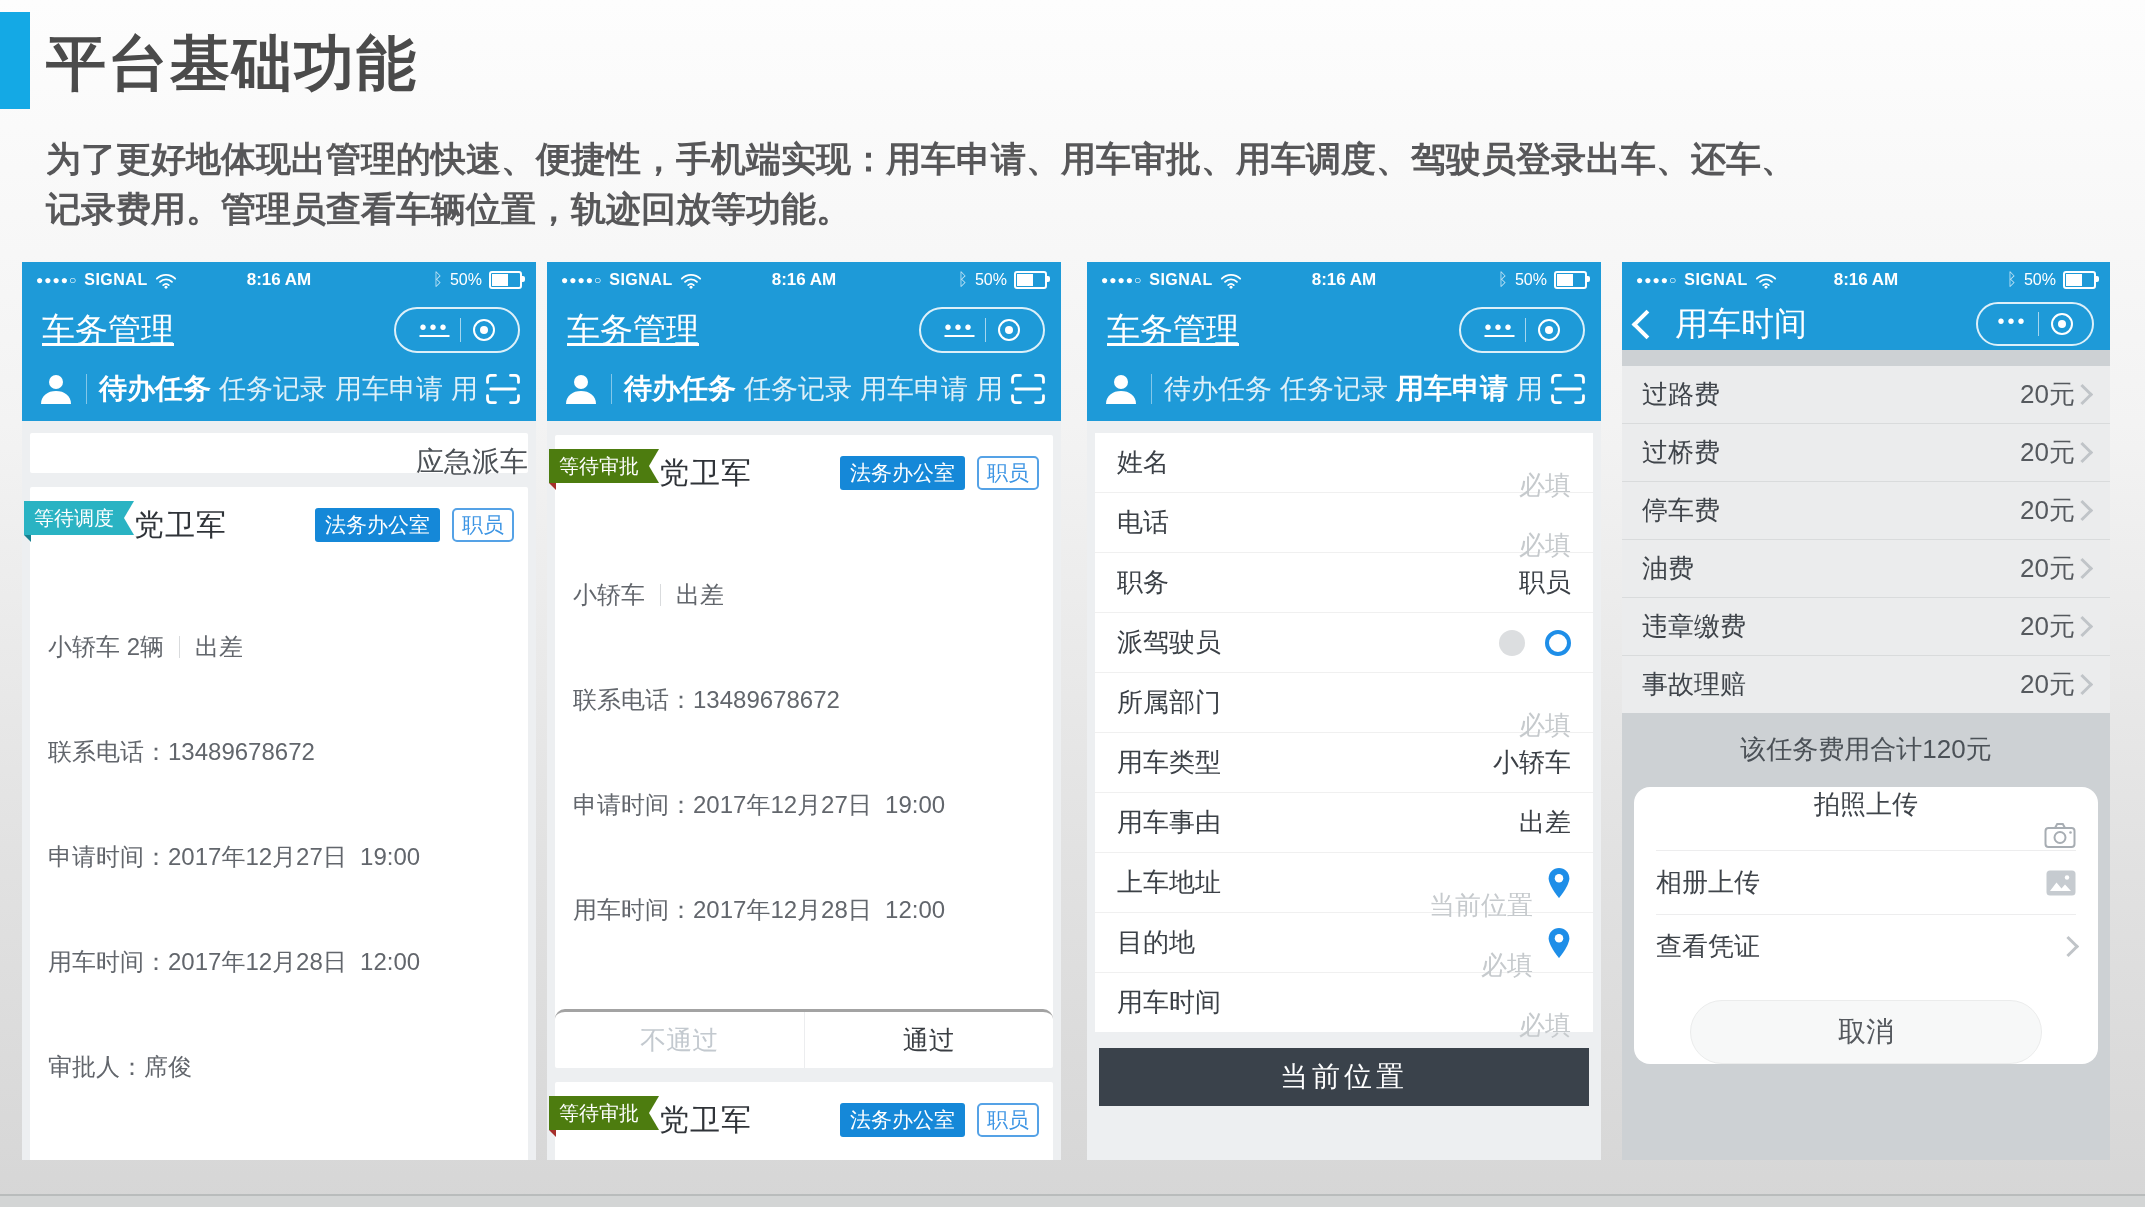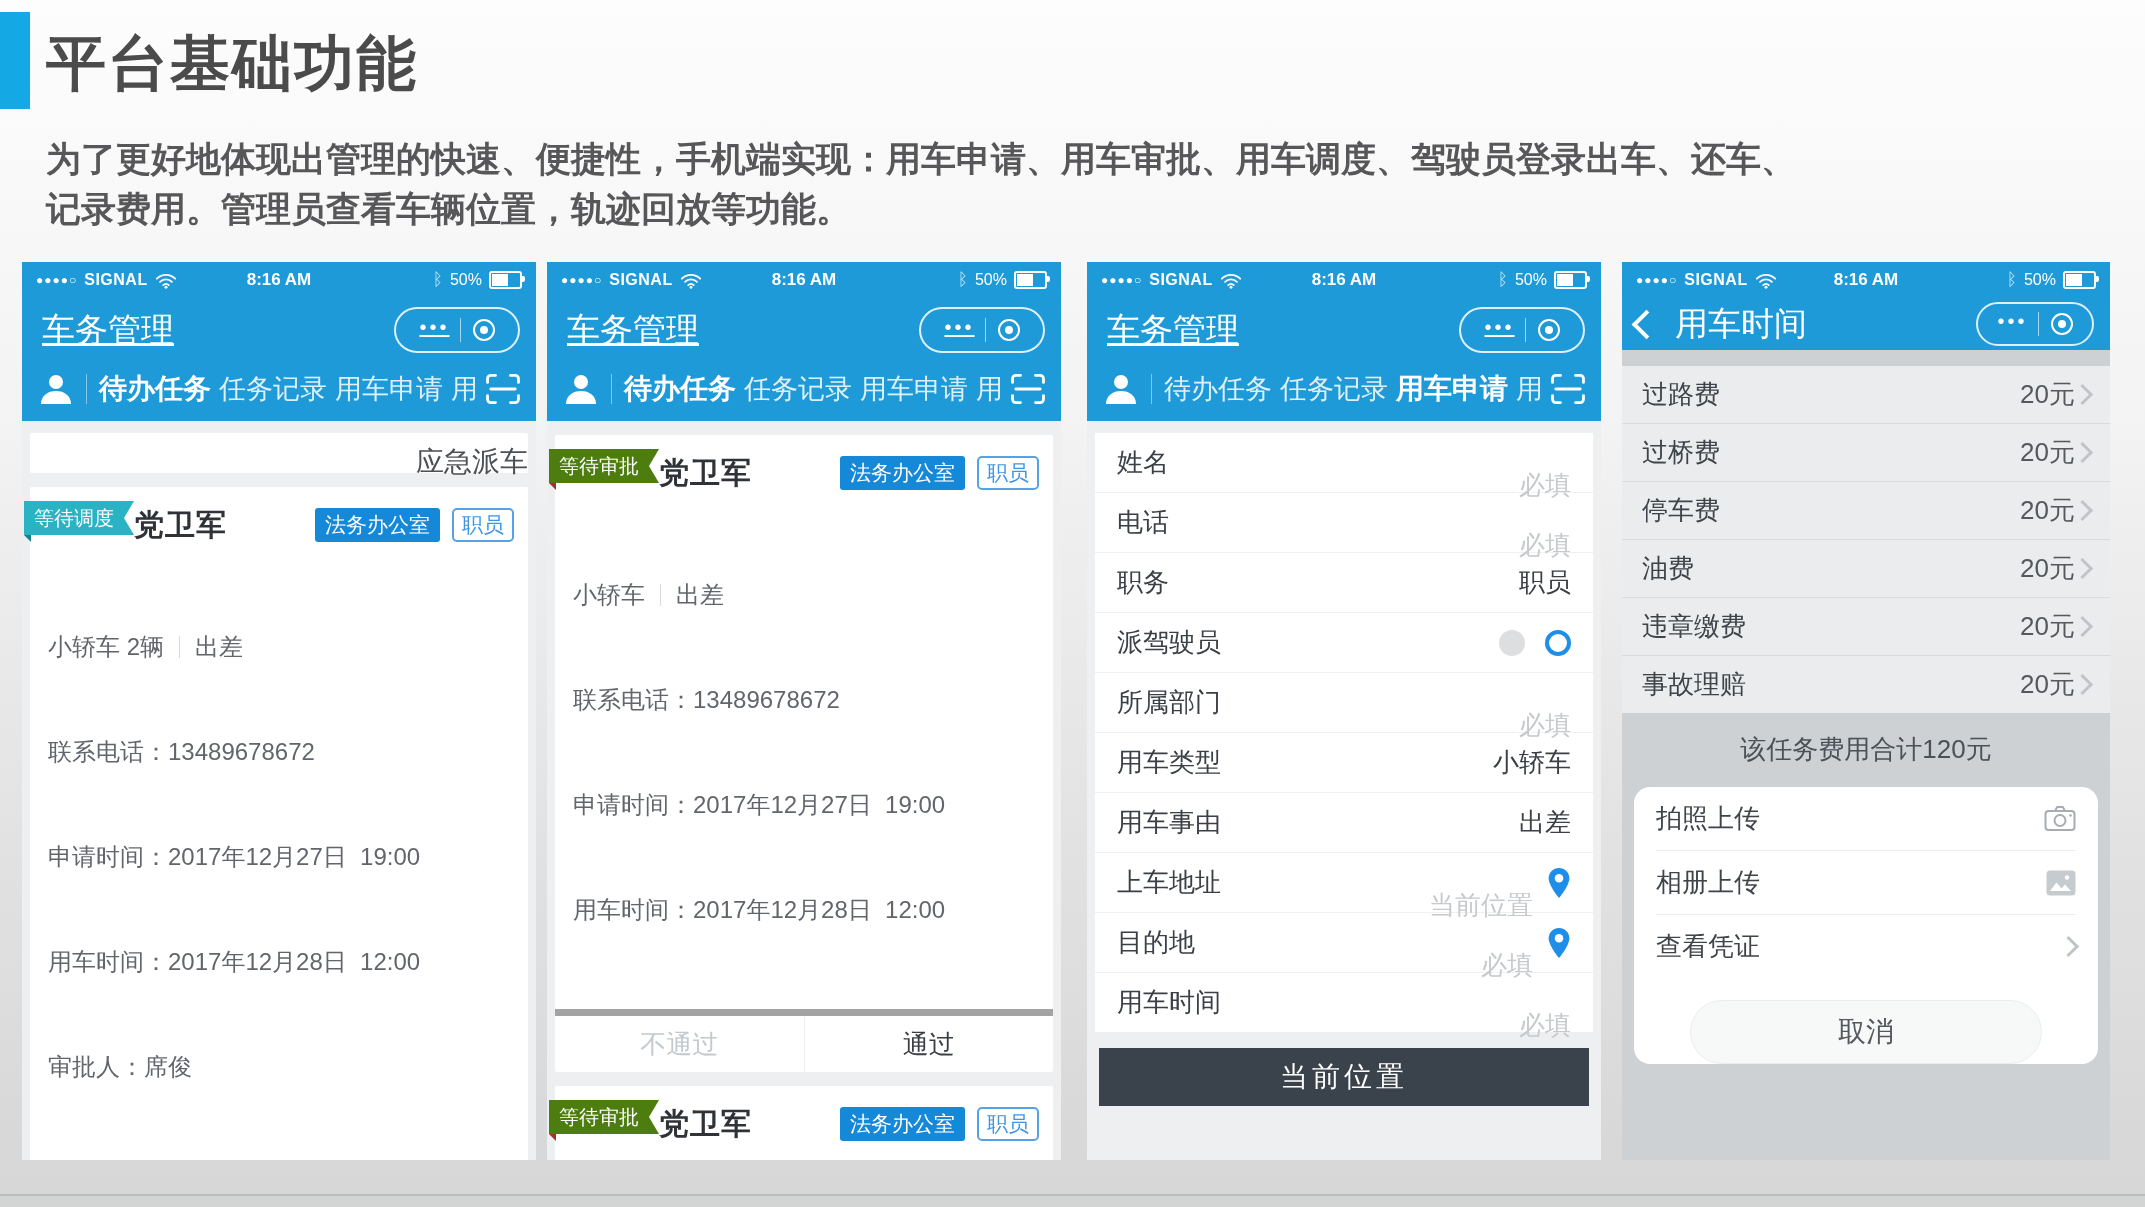--- a/index.html
+++ b/index.html
@@ -48,28 +48,28 @@
   .white-btn{margin-top:12px;background:#fff;height:40px;line-height:58px;text-align:right;font-size:28px;color:#4c5156;border-radius:2px;}
 
   .card{position:relative;background:#fff;margin-top:14px;border-radius:2px;}
   .ribbon{position:absolute;left:-6px;top:14px;height:34px;line-height:34px;color:#fff;font-size:20px;padding:0 20px 0 10px;}
   .ribbon::before{content:'';position:absolute;right:0;top:0;border-top:17px solid transparent;border-bottom:17px solid transparent;border-right:10px solid #fff;}
   .ribbon::after{content:'';position:absolute;left:0;top:100%;border-top:7px solid #18808f;border-left:7px solid transparent;}
   .ribbon.teal{background:#2ab3c3;}
   .ribbon.red{background:#4d7c0f;}
   .ribbon.red::after{border-top-color:#a52f2b;}
   .card-head{display:flex;align-items:center;padding:16px 14px 0 104px;height:44px;}
-  .name{font-size:30px;font-weight:700;color:#2f3338;letter-spacing:1px;}
+  .name{font-size:30px;font-weight:400;color:#2f3338;letter-spacing:1px;}
   .badges{margin-left:auto;display:flex;align-items:center;}
   .badge-dept{background:#1588d8;color:#fff;font-size:21px;padding:3px 10px;border-radius:3px;}
   .badge-role{border:2px solid #55a2e6;color:#3d95e4;font-size:21px;padding:1px 8px;border-radius:5px;margin-left:12px;}
   .card-rows{padding:12px 16px 12px 18px;font-size:24px;color:#62666c;line-height:35px;white-space:pre-wrap;}
   .vrow{display:flex;align-items:center;gap:15px;}
   .vdiv{width:1px;height:22px;background:#d9dbdd;}
-  .actions{display:flex;border-top:7px solid #a3a3a3;}
+  .actions{display:flex;border-top:3px solid #a3a3a3;border-radius:10px;}
   .actions .act{flex:1;text-align:center;height:56px;line-height:56px;font-size:26px;color:#3a3e43;border-left:1px solid #ecedef;}
   .actions .act:first-child{border-left:none;}
   .actions .disabled{color:#c3c9cf;}
 
   
   .form{background:#fff;margin:12px 8px 0;}
   .frow{height:59px;display:flex;align-items:center;padding:0 22px;border-top:1px solid #f0f0f0;}
   .frow:first-child{border-top:none;}
   .flabel{font-size:26px;color:#3b4046;}
   .fval{margin-left:auto;font-size:26px;color:#3b4046;}
@@ -83,21 +83,21 @@
   
   .erows{margin-top:16px;}
   .erow{height:57px;background:#ebeced;display:flex;align-items:center;padding:0 20px;border-bottom:1px solid #d9dbdc;}
   .erow:last-child{border-bottom:none;}
   .elabel{font-size:26px;color:#3f444a;}
   .evalue{margin-left:auto;font-size:26px;color:#55595e;}
   .chev{width:12px;height:12px;border-top:3px solid #c0c4c8;border-right:3px solid #c0c4c8;transform:rotate(45deg);}
   .total{height:72px;display:flex;align-items:center;justify-content:center;font-size:26px;color:#4b5157;}
   .upcard{background:#fff;border-radius:16px;margin:2px 12px 0;padding:0 22px;}
   .urow{height:63px;display:flex;align-items:center;border-top:1px solid #ededee;}
-  .urow:first-child{border-top:none;}
+  .urow:first-child{border-top:none;flex-direction:column;}
   .ulabel{font-size:26px;color:#3f444a;}
   .uicon{margin-left:auto;display:flex;}
   .cancel{margin:22px 34px 28px;height:62px;border:1px solid #ebecec;border-radius:32px;background:#f7f8f8;display:flex;align-items:center;justify-content:center;font-size:28px;color:#55595e;}
 
   .bottom-strip{position:absolute;left:0;bottom:0;width:100%;height:11px;background:#d3d5d5;border-top:2px solid #b9bcbc;}
 </style>
 </head>
 <body>
 
 <div class="slide">

